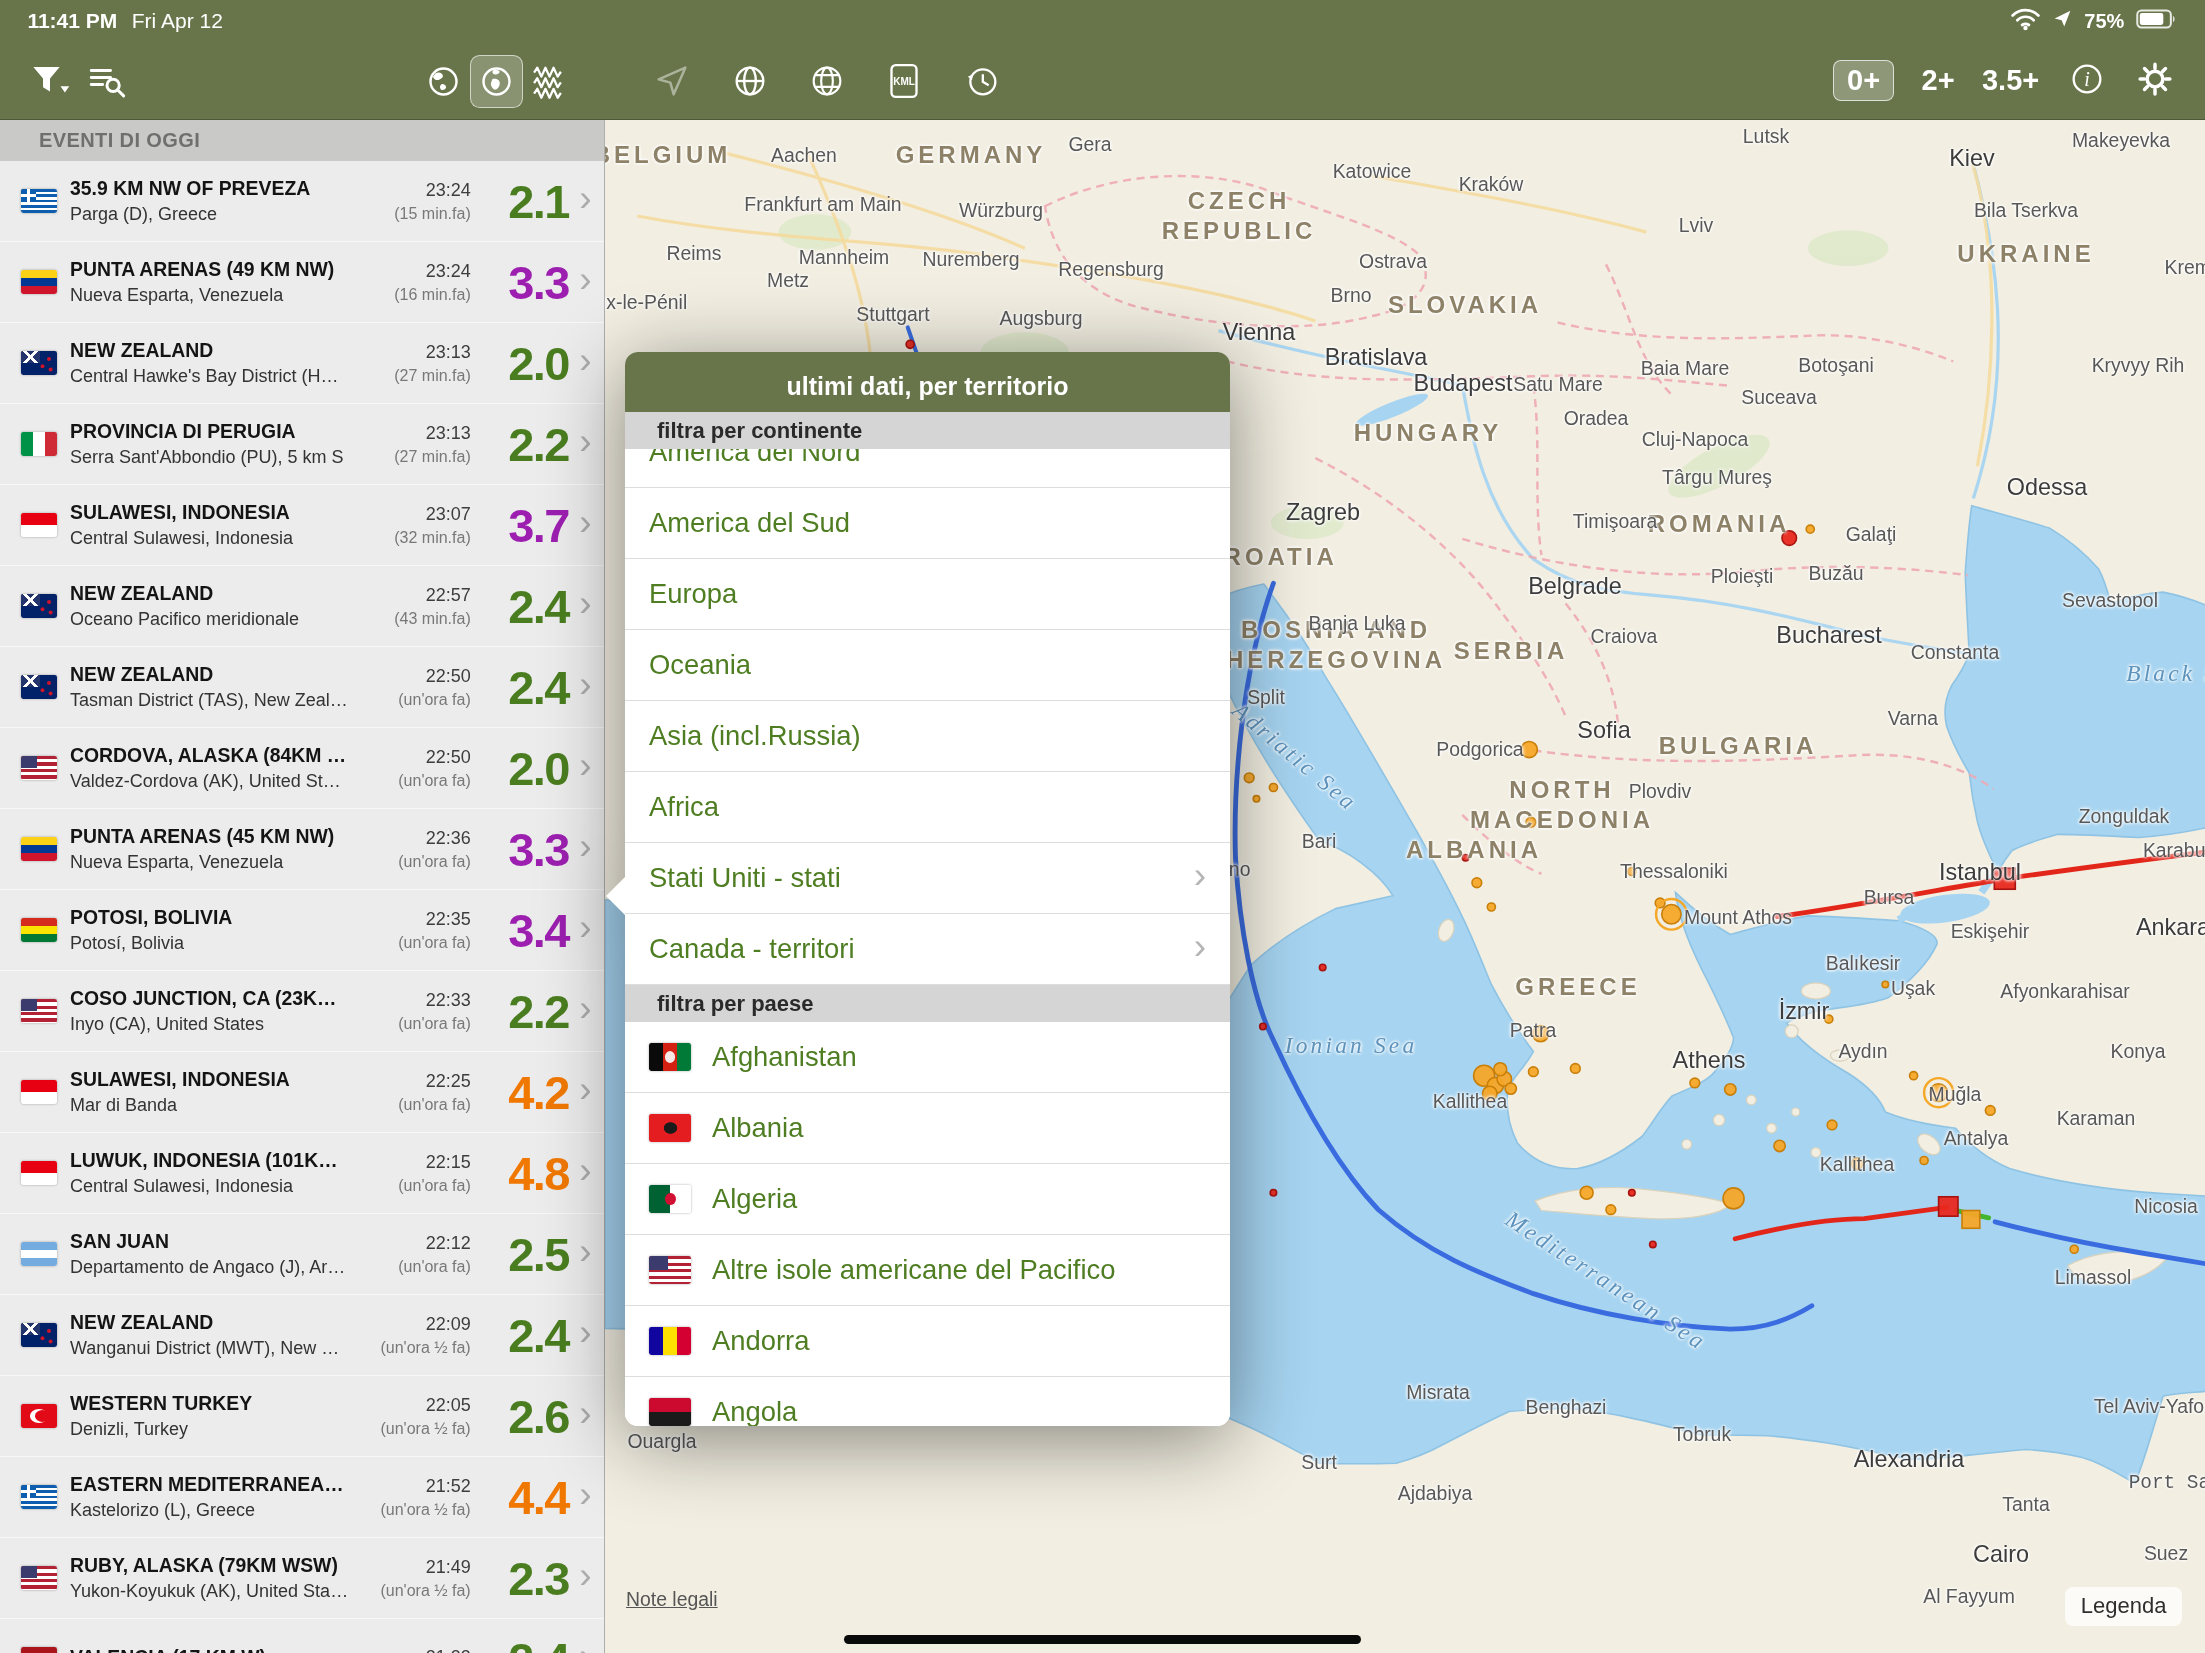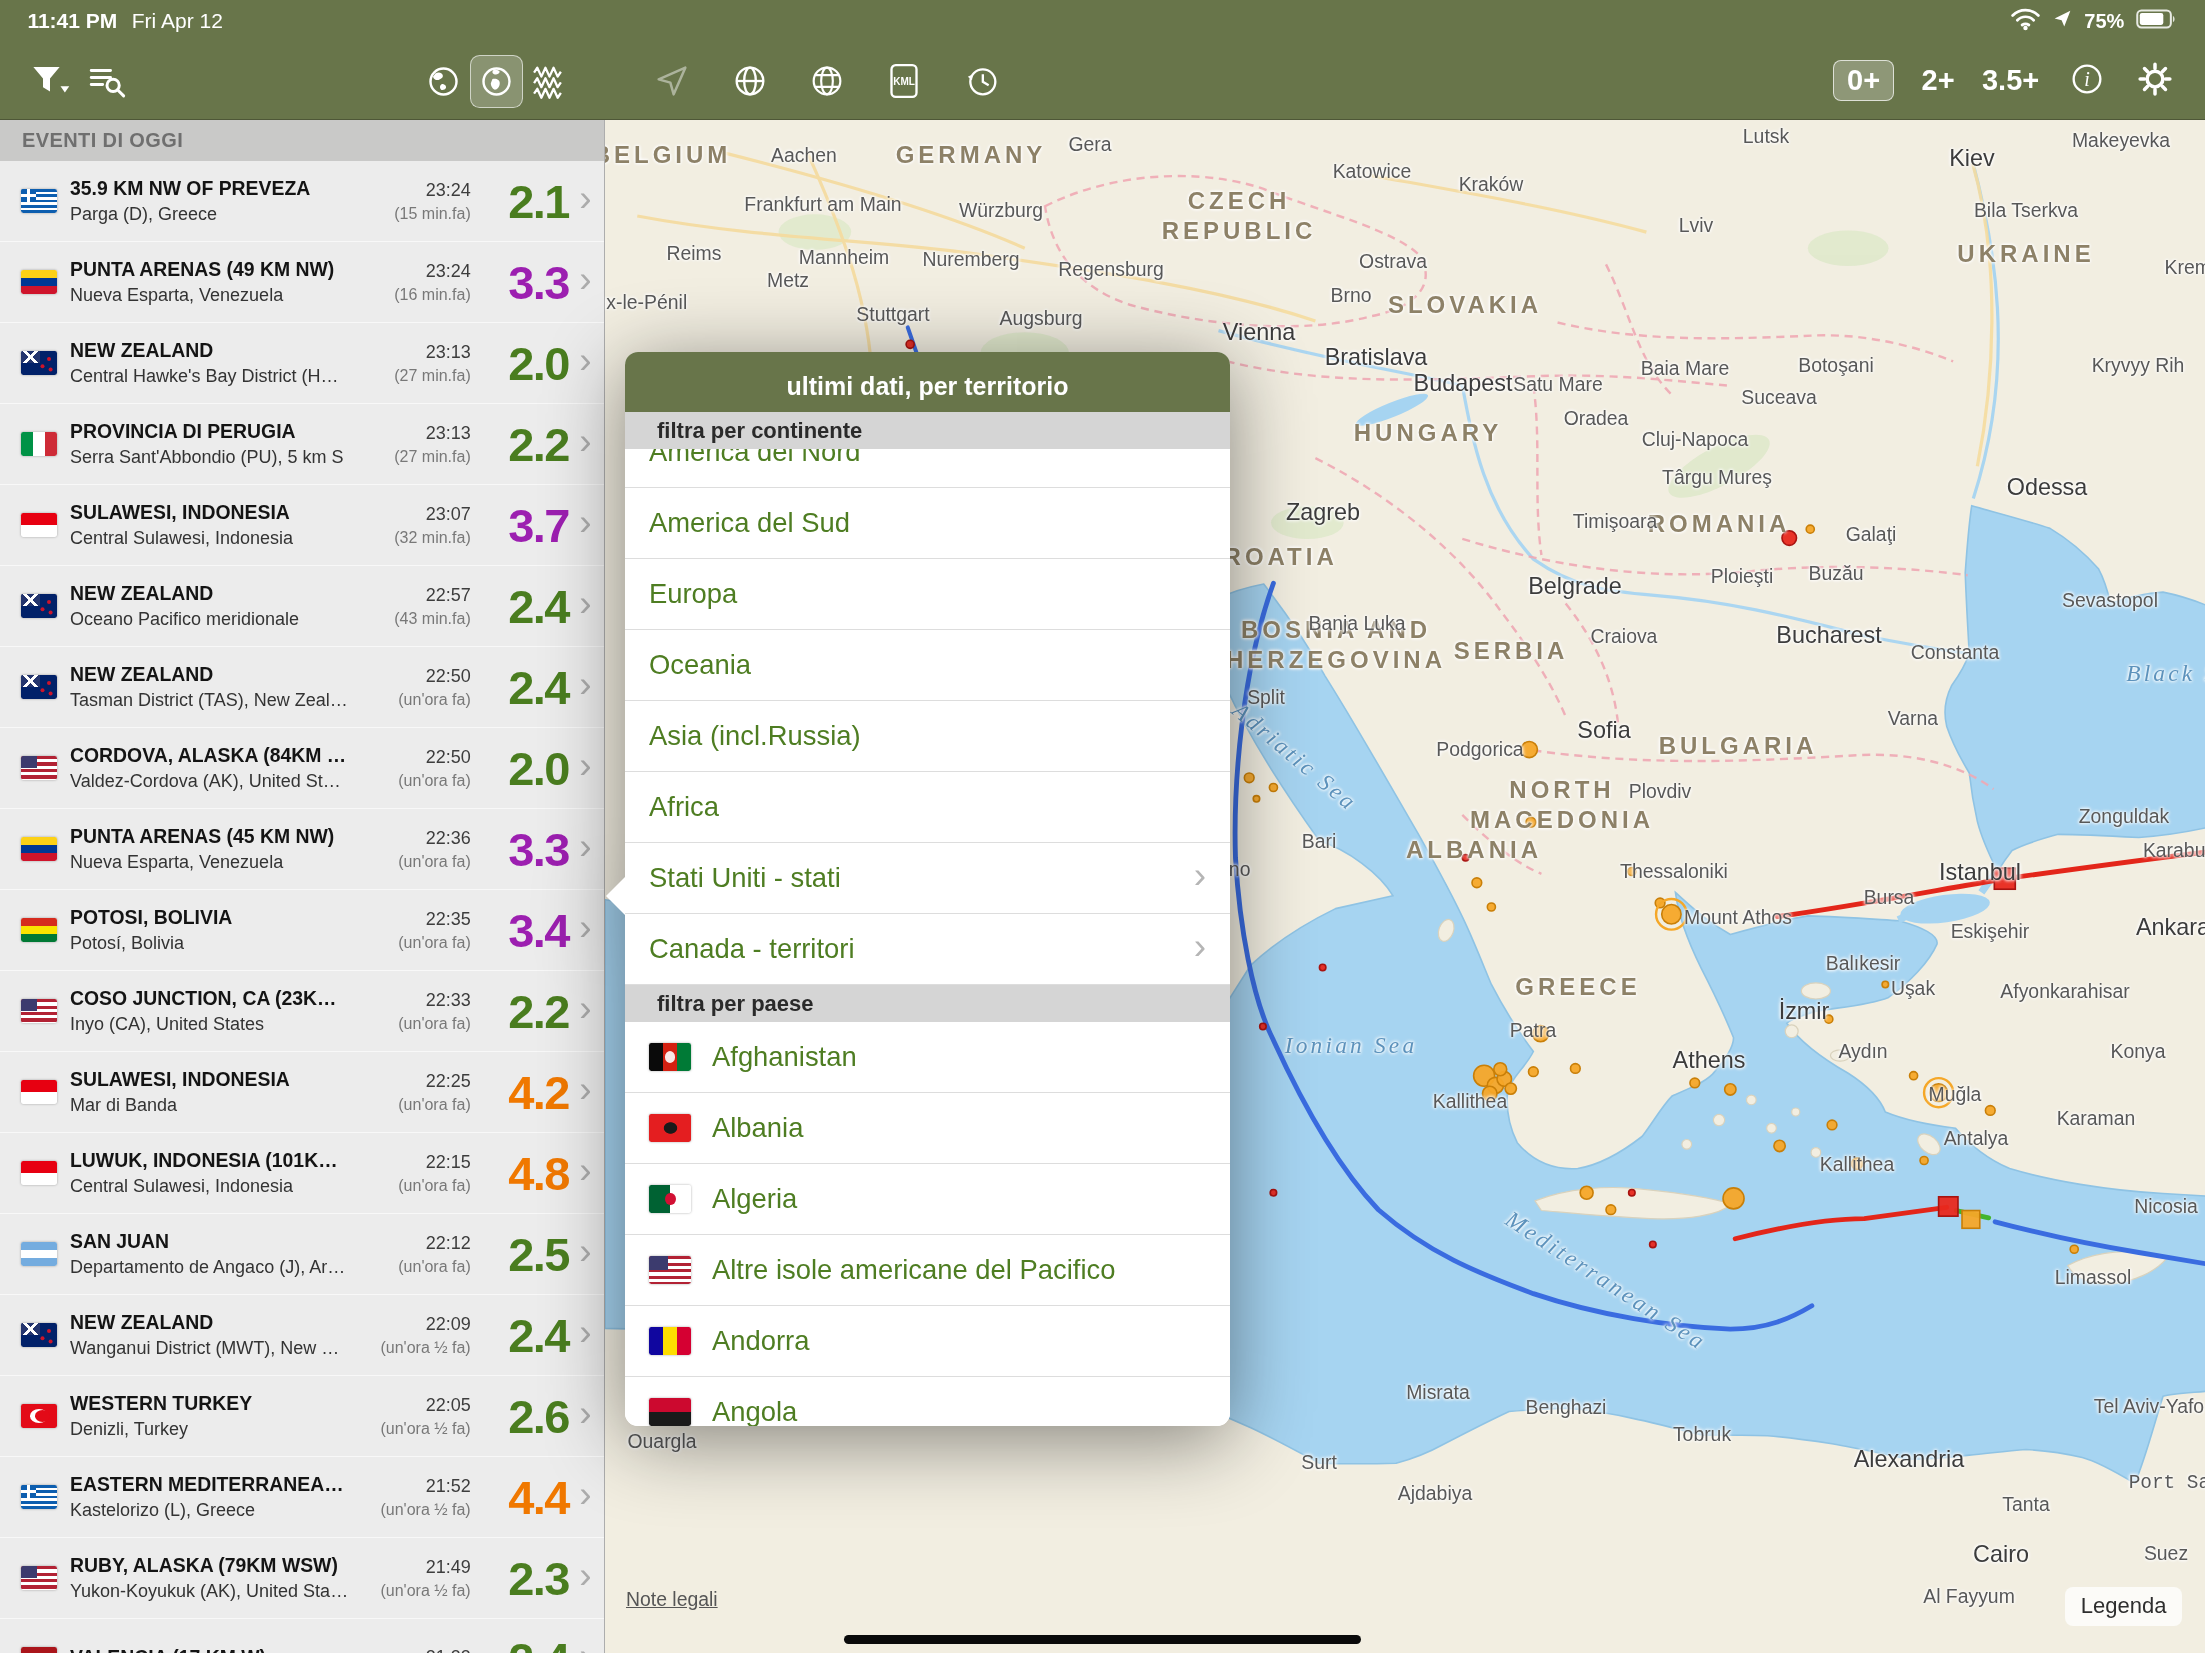--- a/index.html
+++ b/index.html
@@ -22,21 +22,21 @@
   .tb-title{position:absolute;left:1259px;top:0;width:355px;height:77px;line-height:77px;text-align:center;
     color:#fff;font-size:34px;font-weight:600;letter-spacing:2.4px;}
   .magbar{position:absolute;right:29px;top:0;height:77px;display:flex;align-items:center;gap:27.4px;color:#fff;}
   .mag{font-size:29px;font-weight:700;}
   .mag.sel{background:rgba(255,255,255,.25);border:1.6px solid rgba(255,255,255,.7);border-radius:8px;padding:3.2px 13px;}
 
   
   .sidebar{position:absolute;left:0;top:119px;width:605px;height:1534px;background:#ECECEC;overflow:hidden;z-index:5;
     border-right:0.8px solid #ADADAD;box-sizing:border-box;}
   .sb-head{height:42px;line-height:42px;background:#C9C9C8;color:#6F6F6F;font-size:20px;font-weight:700;
-    padding-left:22px;letter-spacing:0.4px;}
+    padding-left:39px;letter-spacing:0.4px;}
   .ev{height:81px;display:flex;align-items:center;background:#ECECEC;border-bottom:1.6px solid #F8F8F8;box-sizing:border-box;}
   .flag{position:relative;overflow:hidden;width:36px;height:24px;border-radius:2.4px;flex:none;
     box-shadow:0 0 2.4px rgba(0,0,0,.35);margin:0 13px 0 21px;background:#ccc;}
   .ev-tx{flex:1;min-width:0;}
   .ev-t{font-size:19.4px;font-weight:700;color:#141414;white-space:nowrap;overflow:hidden;text-overflow:ellipsis;}
   .ev-s{font-size:18px;color:#333;margin-top:4px;white-space:nowrap;overflow:hidden;text-overflow:ellipsis;}
   .ev-time{width:121px;text-align:right;flex:none;}
   .ev-h{font-size:18px;color:#3d3d3d;}
   .ev-r{font-size:16px;color:#787878;margin-top:4px;}
   .ev-m{width:98px;text-align:right;font-size:47px;font-weight:700;letter-spacing:-1.6px;flex:none;}

